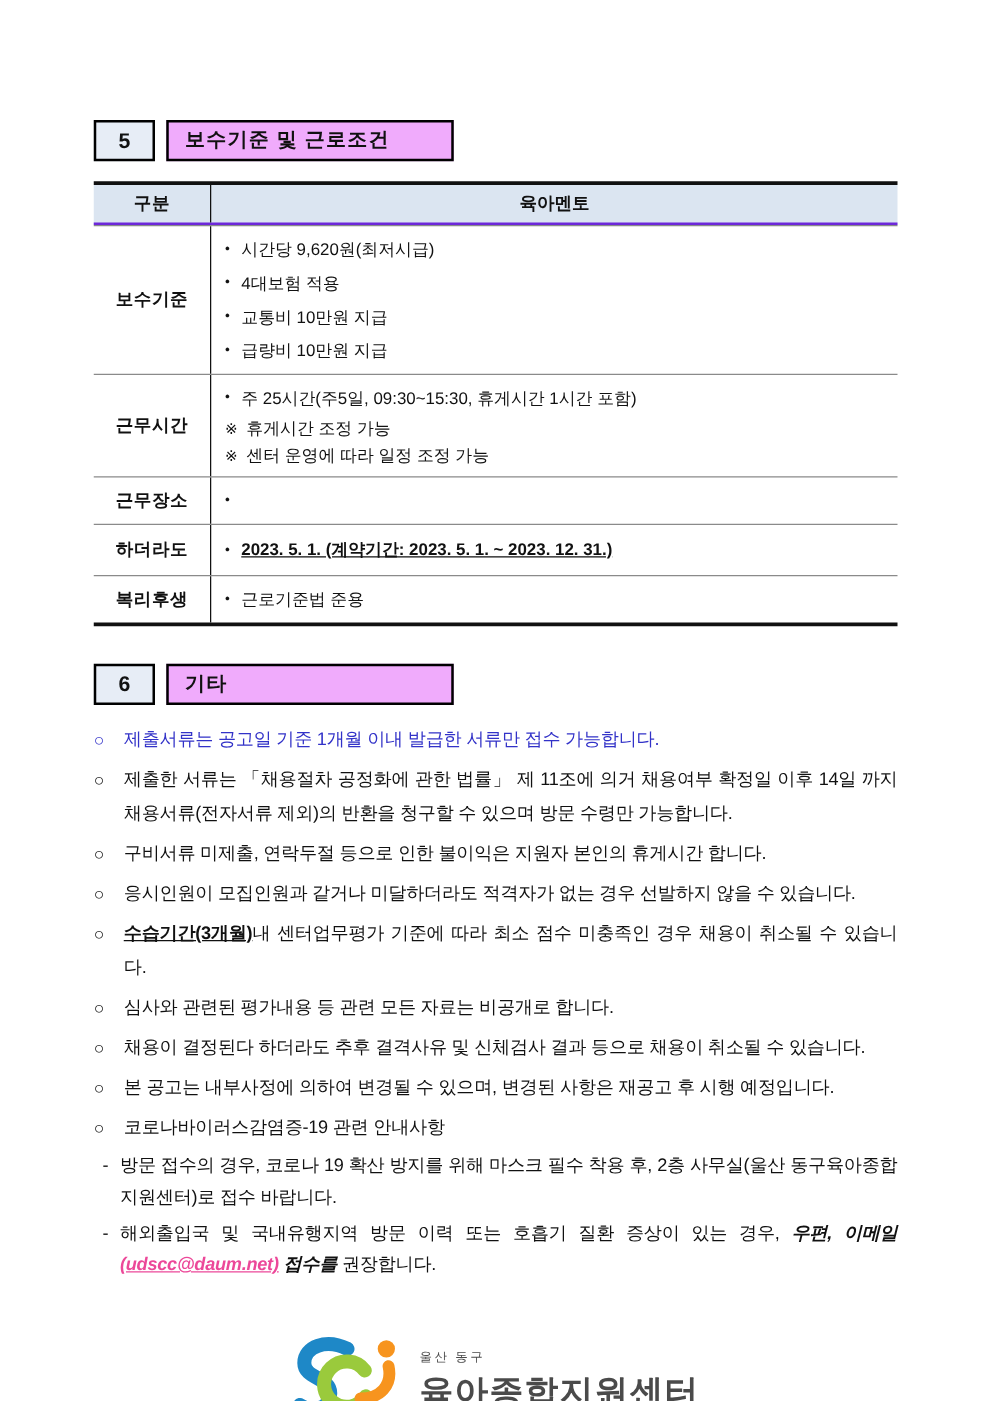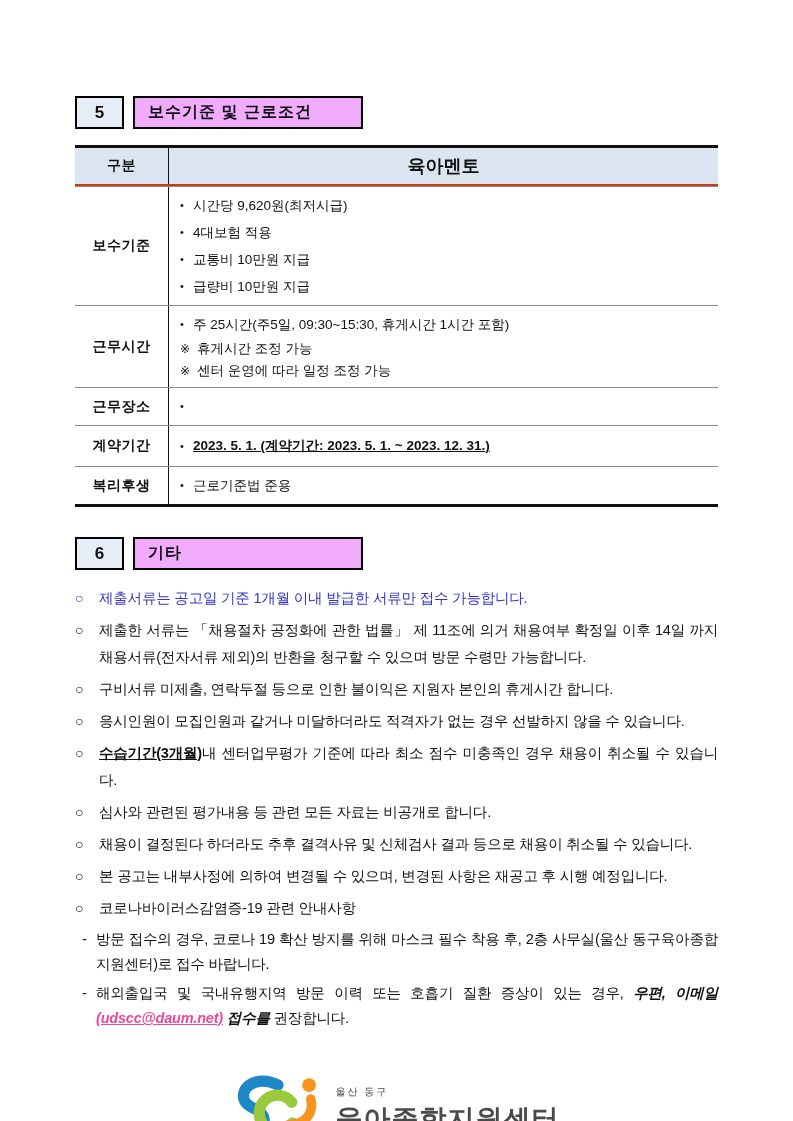--- a/index.html
+++ b/index.html
@@ -23,32 +23,32 @@
   .title-box {
     width: 230px; height: 33px; border: 2px solid #000; background: #f0abfc;
     display: flex; align-items: center; padding-left: 13px;
     font-weight: 700; font-size: 16px; letter-spacing: 1px;
   }
 
   
   .tbl { margin-top: 16px; border-top: 3px solid #111; border-bottom: 3px solid #111; }
   .tr { display: flex; border-top: 1px solid #8a8a8a; }
   .tr:first-child { border-top: none; }
-  .tr.hdr { background: #dbe5f1; border-bottom: 2px solid #c2410c; }
+  .tr.hdr { background: #dbe5f1; border-bottom: 2px solid #6d28d9; }
   .cell-label {
     width: 93px; flex-shrink: 0;
     display: flex; align-items: center; justify-content: center;
     font-weight: 700; font-size: 14px; letter-spacing: 0.5px;
     text-align: center; padding: 6px 2px;
   }
   .cell-content {
     flex: 1; border-left: 1.5px solid #111;
     padding: 5px 8px 5px 11px; font-size: 13.5px;
   }
-  .tr.hdr .cell-content { border-left: 1.5px solid #111; display:flex; align-items:center; justify-content:center; font-weight:700; font-size:18px; padding: 6px 16px; }
+  .tr.hdr .cell-content { border-left: 1.5px solid #111; display:flex; align-items:center; justify-content:center; font-weight:700; font-size:14px; padding: 6px 16px; }
   .tline { line-height: 23px; display: flex; }
   .tline .bullet { width: 13px; flex-shrink: 0; font-size: 11px; }
   .tline.roomy { line-height: 27px; }
   .tline.ref { line-height: 22px; }
   .tline.ref .bullet { font-size: 12px; width: 17px; }
   .bold-underline { font-weight: 700; text-decoration: underline; }
 
   
   .notes { margin-top: 15px; font-size: 14.5px; }
   .note { display: flex; margin-bottom: 5px; }
@@ -126,21 +126,21 @@
     <div class="tr">
       <div class="cell-label">근무장소</div>
       <div class="cell-content">
         <div class="tline roomy">
             <span class="bullet">•</span>
           </div>
       </div>
     </div>
 
     <div class="tr">
-      <div class="cell-label">계약기간</div>
+      <div class="cell-label">하더라도</div>
       <div class="cell-content">
         <div class="tline roomy" style="line-height:30px;">
             <span class="bullet">•</span>
             <span class="bold-underline">2023. 5. 1. (계약기간: 2023. 5. 1. ~ 2023. 12. 31.)</span>
           </div>
       </div>
     </div>
 
     <div class="tr">
       <div class="cell-label">복리후생</div>

